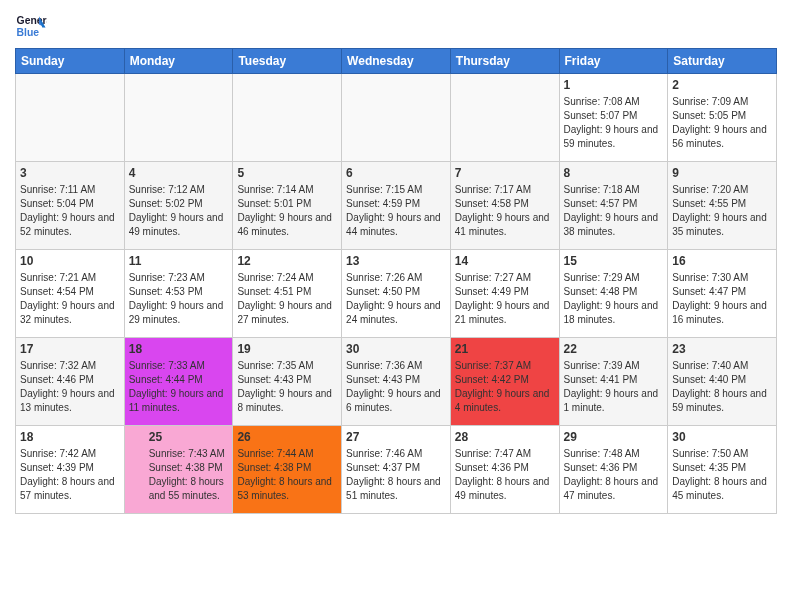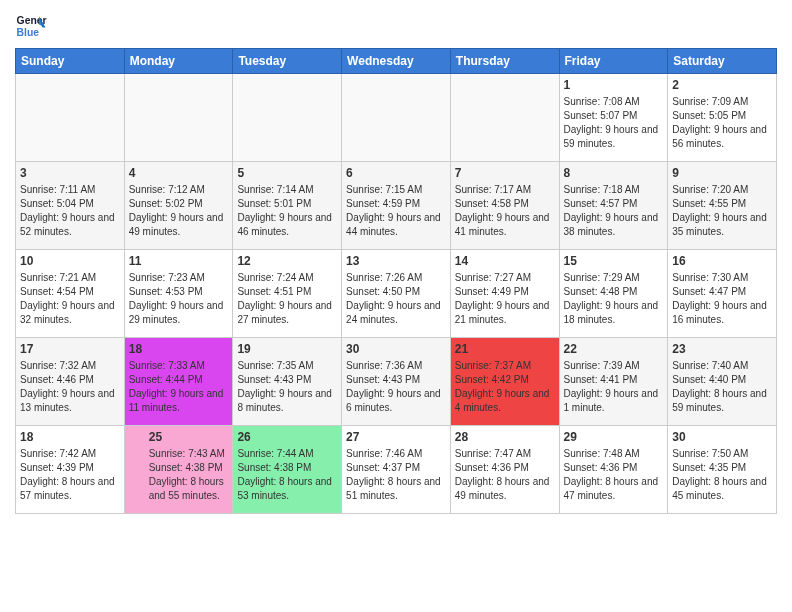--- a/index.html
+++ b/index.html
@@ -277,21 +277,21 @@
             <div class="day-info" style="white-space: pre-line;">Sunrise: 7:42 AM
 Sunset: 4:39 PM
 Daylight: 8 hours and 57 minutes.</div>
           </td>
           <td style="background: #f9a8d4; padding-left: 24px;">
             <span class="day-num">25</span>
             <div class="day-info" style="white-space: pre-line;">Sunrise: 7:43 AM
 Sunset: 4:38 PM
 Daylight: 8 hours and 55 minutes.</div>
           </td>
-          <td style="background: #86efac;">
+          <td style="background: #f97316;">
             <span class="day-num">26</span>
             <div class="day-info" style="white-space: pre-line;">Sunrise: 7:44 AM
 Sunset: 4:38 PM
 Daylight: 8 hours and 53 minutes.</div>
           </td>
           <td style="background: rgb(255, 255, 255);">
             <span class="day-num">27</span>
             <div class="day-info" style="white-space: pre-line;">Sunrise: 7:46 AM
 Sunset: 4:37 PM
 Daylight: 8 hours and 51 minutes.</div>

